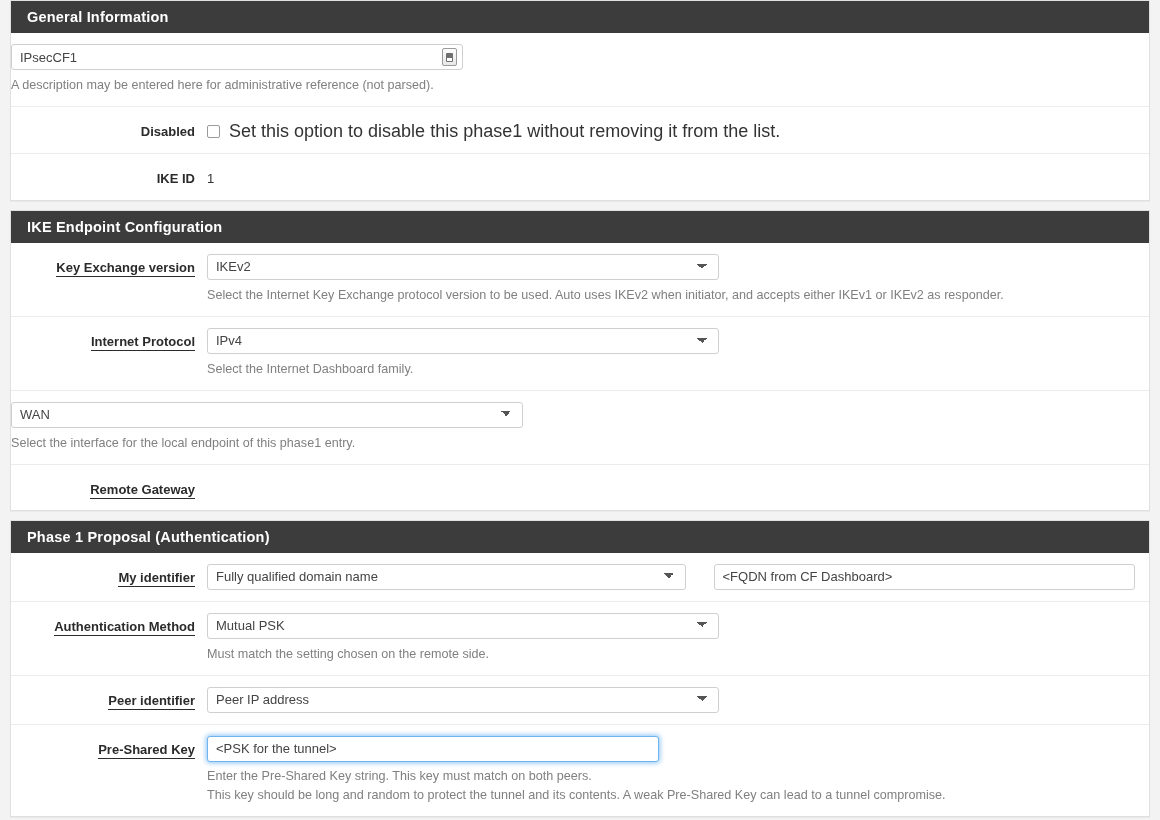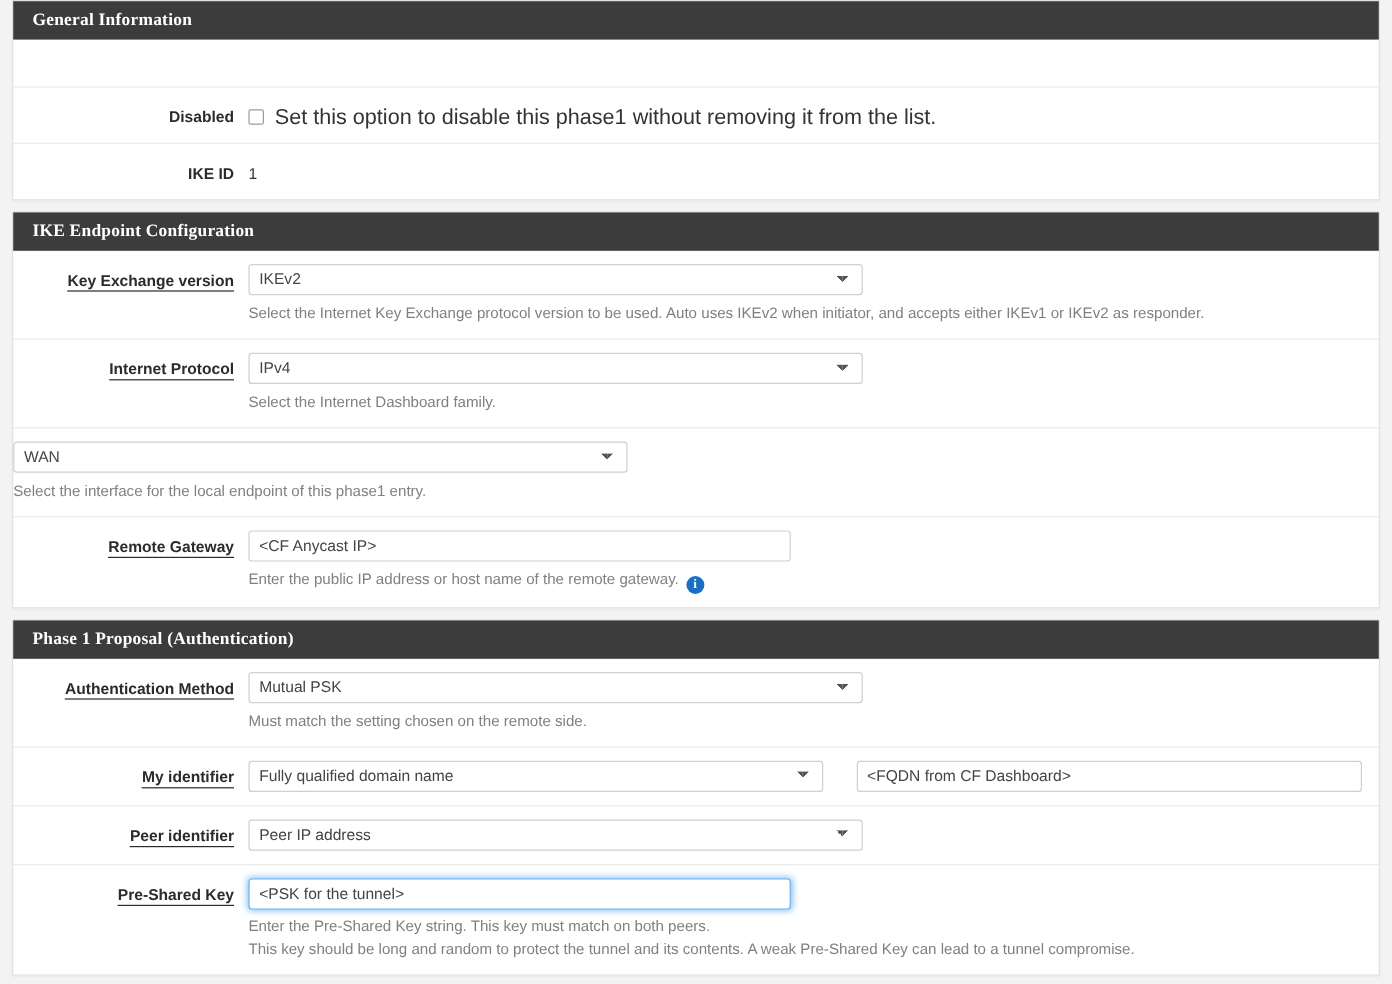--- a/index.html
+++ b/index.html
@@ -31,21 +31,20 @@
     box-shadow: 0 1px 1px rgba(0,0,0,.04);
   }
   .panel-heading {
     background: #3c3c3c;
     color: #ffffff;
     font-size: 14.5px;
     font-weight: bold;
     padding: 7px 0 7px 16px;
     letter-spacing: .2px;
     line-height: 1.25;
-    font-family: Liberation Serif, serif;
   }
   .panel-body { padding: 0; }
 
   
   .form-group {
     display: flex;
     align-items: flex-start;
     border-bottom: 1px solid #ececec;
     padding: 11px 0 11px 0;
     min-height: 40px;
@@ -209,20 +208,29 @@
 </head>
 <body>
 
 <div class="page">
 
   <div class="panel">
     <div class="panel-heading">General Information</div>
     <div class="panel-body">
 
       <div class="form-group">
+        <div class="col-control">
+          <div class="input-wrap">
+            <input class="form-control" type="text" value="IPsecCF1" style="">
+            <span class="autofill-icon">
+              <i></i>
+            </span>
+          </div>
+          <div class="help-block">A description may be entered here for administrative reference (not parsed).</div>
+        </div>
       </div>
 
       <div class="form-group">
         <div class="col-label">
           <span class="plain">Disabled</span>
         </div>
         <div class="col-control">
           <div class="checkbox-line">
             <span class="cb"></span>
             <span class="cb-label">Set this option to disable this phase1 without removing it from the list.</span>
@@ -276,63 +284,57 @@
             <option>WAN</option>
           </select>
           <div class="help-block">Select the interface for the local endpoint of this phase1 entry.</div>
         </div>
       </div>
 
       <div class="form-group">
         <div class="col-label">
           <span class="helplink">Remote Gateway</span>
         </div>
-        <div class="col-control">
-          <input class="form-control" type="text" value="&lt;CF Anycast IP&gt;" style="">
-          <div class="help-block">
-            <span>Enter the public IP address or host name of the remote gateway.</span><span class="info-icon">i</span>
-          </div>
-        </div>
       </div>
 
     </div>
   </div>
 
   <div class="panel">
     <div class="panel-heading">Phase 1 Proposal (Authentication)</div>
     <div class="panel-body">
-
-      <div class="form-group">
-        <div class="col-label">
-          <span class="helplink">Authentication Method</span>
-        </div>
-        <div class="col-control">
-          <select class="form-control">
-            <option>Mutual PSK</option>
-          </select>
-          <div class="help-block">Must match the setting chosen on the remote side.</div>
-        </div>
-      </div>
 
       <div class="form-group">
         <div class="col-label">
           <span class="helplink">My identifier</span>
         </div>
         <div class="col-control">
           <div class="row-inline">
             <select class="form-control">
               <option>Fully qualified domain name</option>
             </select>
             <input class="form-control ident-value" type="text" value="&lt;FQDN from CF Dashboard&gt;" style="">
           </div>
         </div>
       </div>
 
       <div class="form-group">
         <div class="col-label">
+          <span class="helplink">Authentication Method</span>
+        </div>
+        <div class="col-control">
+          <select class="form-control">
+            <option>Mutual PSK</option>
+          </select>
+          <div class="help-block">Must match the setting chosen on the remote side.</div>
+        </div>
+      </div>
+
+      <div class="form-group">
+        <div class="col-label">
           <span class="helplink">Peer identifier</span>
         </div>
         <div class="col-control">
           <select class="form-control">
             <option>Peer IP address</option>
           </select>
         </div>
       </div>
 
       <div class="form-group">

